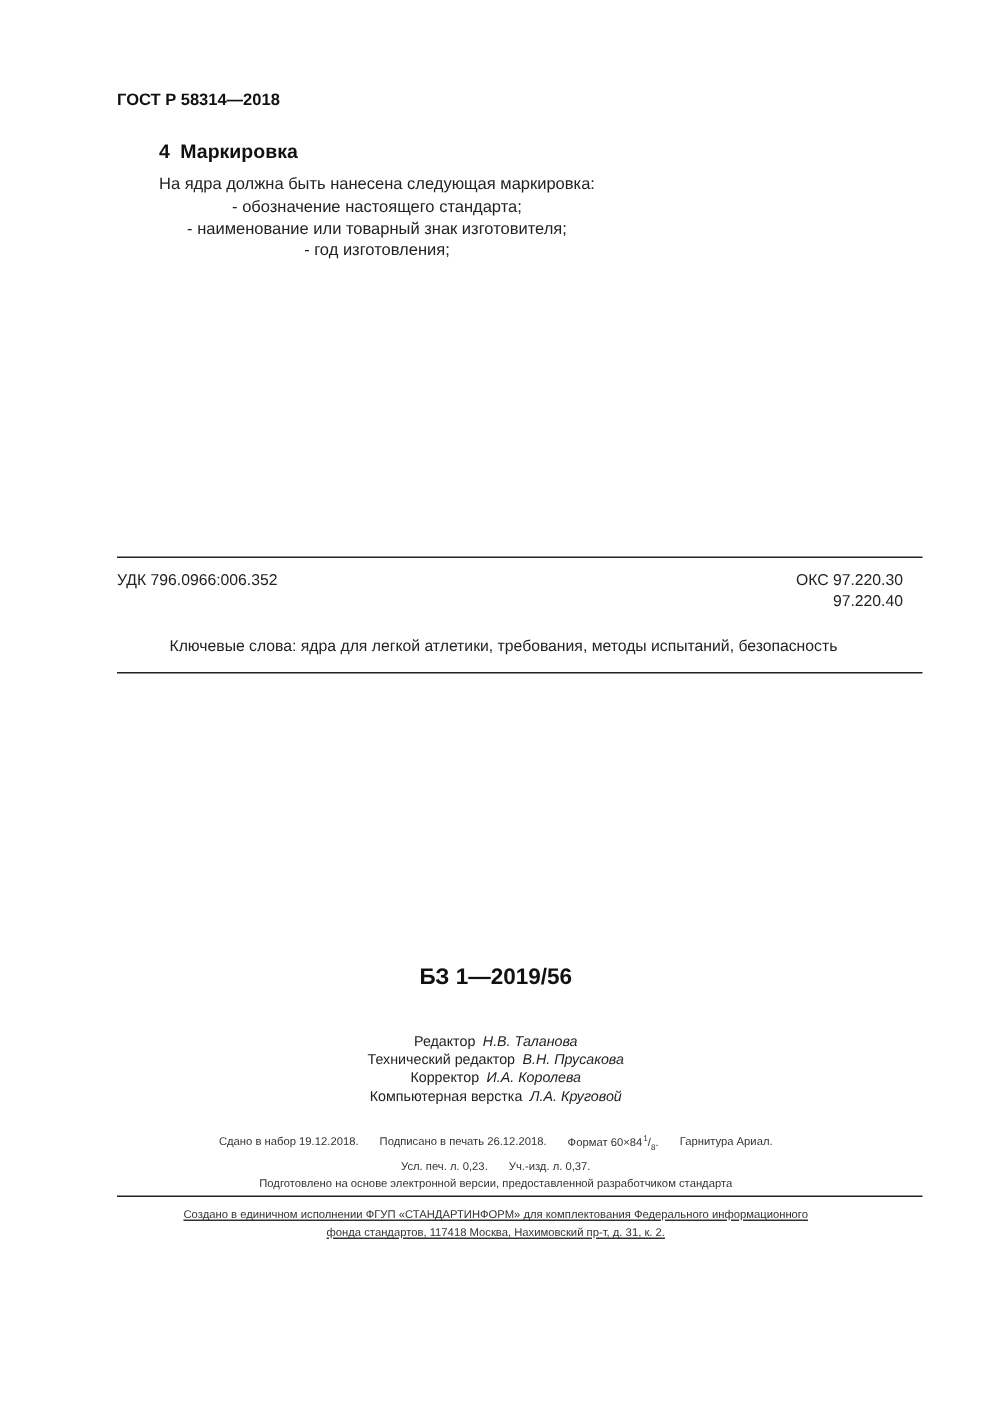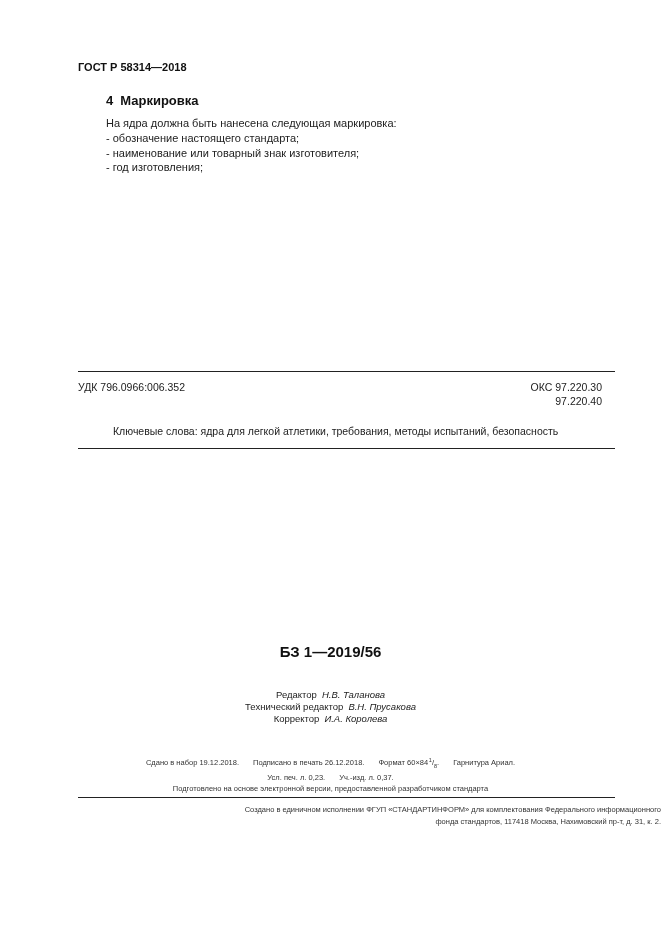--- a/index.html
+++ b/index.html
@@ -26,21 +26,21 @@
       font-size: 13px; font-weight: bold;
       color: #111;
     }
     .section-title .num { margin-right: 7px; }
     .body-text {
       left: 106px; top: 116px;
       font-size: 11px;
       line-height: 14.8px;
       color: #222;
     }
-    .body-text div { white-space: nowrap; }
+    .body-text div { white-space: nowrap; text-align: center; }
     .rule {
       left: 78px; width: 537px; height: 1px;
       background: #222;
     }
     .udk {
       left: 78px; top: 381px;
       font-size: 10.5px; color: #222;
     }
     .oks {
       right: 59px; top: 381px;
@@ -77,21 +77,22 @@
       line-height: 11.5px;
       text-align: center;
     }
     .print-info .line { white-space: nowrap; }
     .print-info .gap { display: inline-block; width: 14px; }
     .print-info sup, .print-info sub { font-size: 5.5px; }
     .footer-info {
       left: 0; width: 661px; top: 804px;
       font-size: 7.5px; color: #333;
       line-height: 12px;
-      text-align: right;
+      text-align: center;
+      text-decoration: underline;
     }
     .footer-info .line { white-space: nowrap; }
     .footer-info .gap { display: inline-block; width: 12px; }
   </style>
 </head>
 <body>
 
 <div class="abs header-code">ГОСТ Р 58314—2018</div>
 
 <div class="abs section-title">
@@ -125,20 +126,24 @@
     <span class="person">Н.В. Таланова</span>
   </div>
   <div class="credit-row">
     <span class="role">Технический редактор</span>
     <span class="person">В.Н. Прусакова</span>
   </div>
   <div class="credit-row">
     <span class="role">Корректор</span>
     <span class="person">И.А. Королева</span>
   </div>
+  <div class="credit-row">
+    <span class="role">Компьютерная верстка</span>
+    <span class="person">Л.А. Круговой</span>
+  </div>
 </div>
 
 <div class="abs print-info">
   <div class="line">
     <span>Сдано в набор 19.12.2018.</span><span class="gap"></span><span>Подписано в печать 26.12.2018.</span><span class="gap"></span><span><span>Формат 60×84</span> <sup>1</sup>/<sub>8</sub><span>.</span></span><span class="gap"></span><span>Гарнитура Ариал.</span>
   </div>
   <div class="line">
     <span>Усл. печ. л. 0,23.</span><span class="gap"></span><span>Уч.-изд. л. 0,37.</span>
   </div>
   <div class="line">Подготовлено на основе электронной версии, предоставленной разработчиком стандарта</div>

